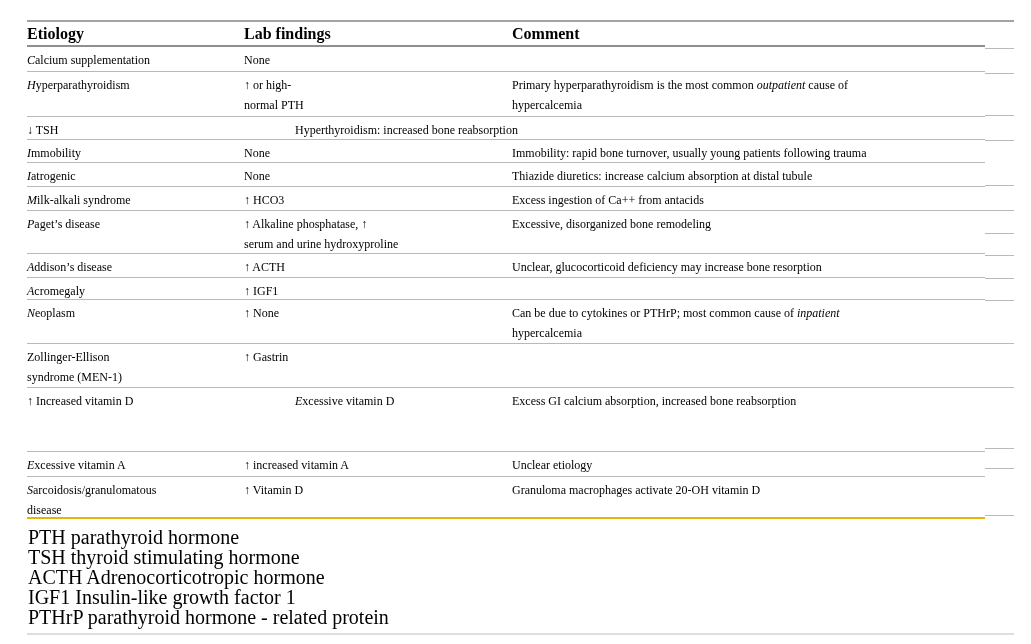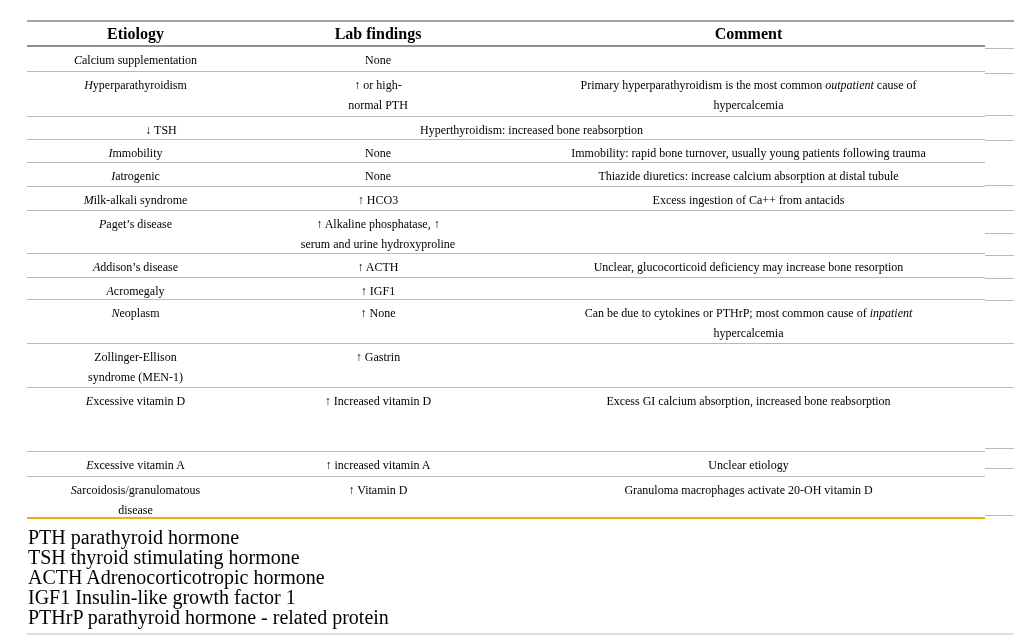--- a/index.html
+++ b/index.html
@@ -35,21 +35,21 @@
   .t-row:nth-child(5){height:24px}
   .t-row:nth-child(6){height:24px}
   .t-row:nth-child(7){height:43px}
   .t-row:nth-child(8){height:24px}
   .t-row:nth-child(9){height:22px}
   .t-row:nth-child(10){height:44px}
   .t-row:nth-child(11){height:44px}
   .t-row:nth-child(12){height:64px}
   .t-row:nth-child(13){height:25px}
   .t-row:nth-child(14){height:42px;border-bottom:2px solid #eab308}
-  .cell{box-sizing:border-box;padding-top:3px;overflow:visible;text-align:center;}
+  .cell{box-sizing:border-box;padding-top:3px;overflow:visible;}
   .c1{width:217px;}
   .c2{width:268px;}
   .c3{width:473px;}
   .ln{white-space:nowrap;line-height:20px;}
   
   .footnotes{position:absolute;left:28px;top:527px;font-size:20px;}
   .footnotes .fn{line-height:20px;white-space:nowrap;}
   
   .strip-line{position:absolute;left:985px;width:29px;height:1px;background:#b9b9b9;}
 </style>
@@ -131,20 +131,23 @@
         </div>
       </div>
       <div class="t-row">
         <div class="cell c1">
           <div class="ln"><i>P</i><span>aget’s disease</span></div>
         </div>
         <div class="cell c2">
           <div class="ln"><span>↑ Alkaline phosphatase, ↑</span></div>
           <div class="ln"><span>serum and urine hydroxyproline</span></div>
         </div>
+        <div class="cell c3">
+          <div class="ln"><span>Excessive, disorganized bone remodeling</span></div>
+        </div>
       </div>
       <div class="t-row">
         <div class="cell c1">
           <div class="ln"><i>A</i><span>ddison’s disease</span></div>
         </div>
         <div class="cell c2">
           <div class="ln"><span>↑ ACTH</span></div>
         </div>
         <div class="cell c3">
           <div class="ln"><span>Unclear, glucocorticoid deficiency may increase bone resorption</span></div>
@@ -175,25 +178,25 @@
         <div class="cell c1">
           <div class="ln"><span>Zollinger-Ellison</span></div>
           <div class="ln"><span>syndrome (MEN-1)</span></div>
         </div>
         <div class="cell c2">
           <div class="ln"><span>↑ Gastrin</span></div>
         </div>
         <div class="cell c3"></div>
       </div>
       <div class="t-row">
+        <div class="cell c2">
+          <div class="ln"><span>↑ Increased vitamin D</span></div>
+        </div>
         <div class="cell c1">
           <div class="ln"><i>E</i><span>xcessive vitamin D</span></div>
-        </div>
-        <div class="cell c2">
-          <div class="ln"><span>↑ Increased vitamin D</span></div>
         </div>
         <div class="cell c3">
           <div class="ln"><span>Excess GI calcium absorption, increased bone reabsorption</span></div>
         </div>
       </div>
       <div class="t-row">
         <div class="cell c1">
           <div class="ln"><i>E</i><span>xcessive vitamin A</span></div>
         </div>
         <div class="cell c2">

